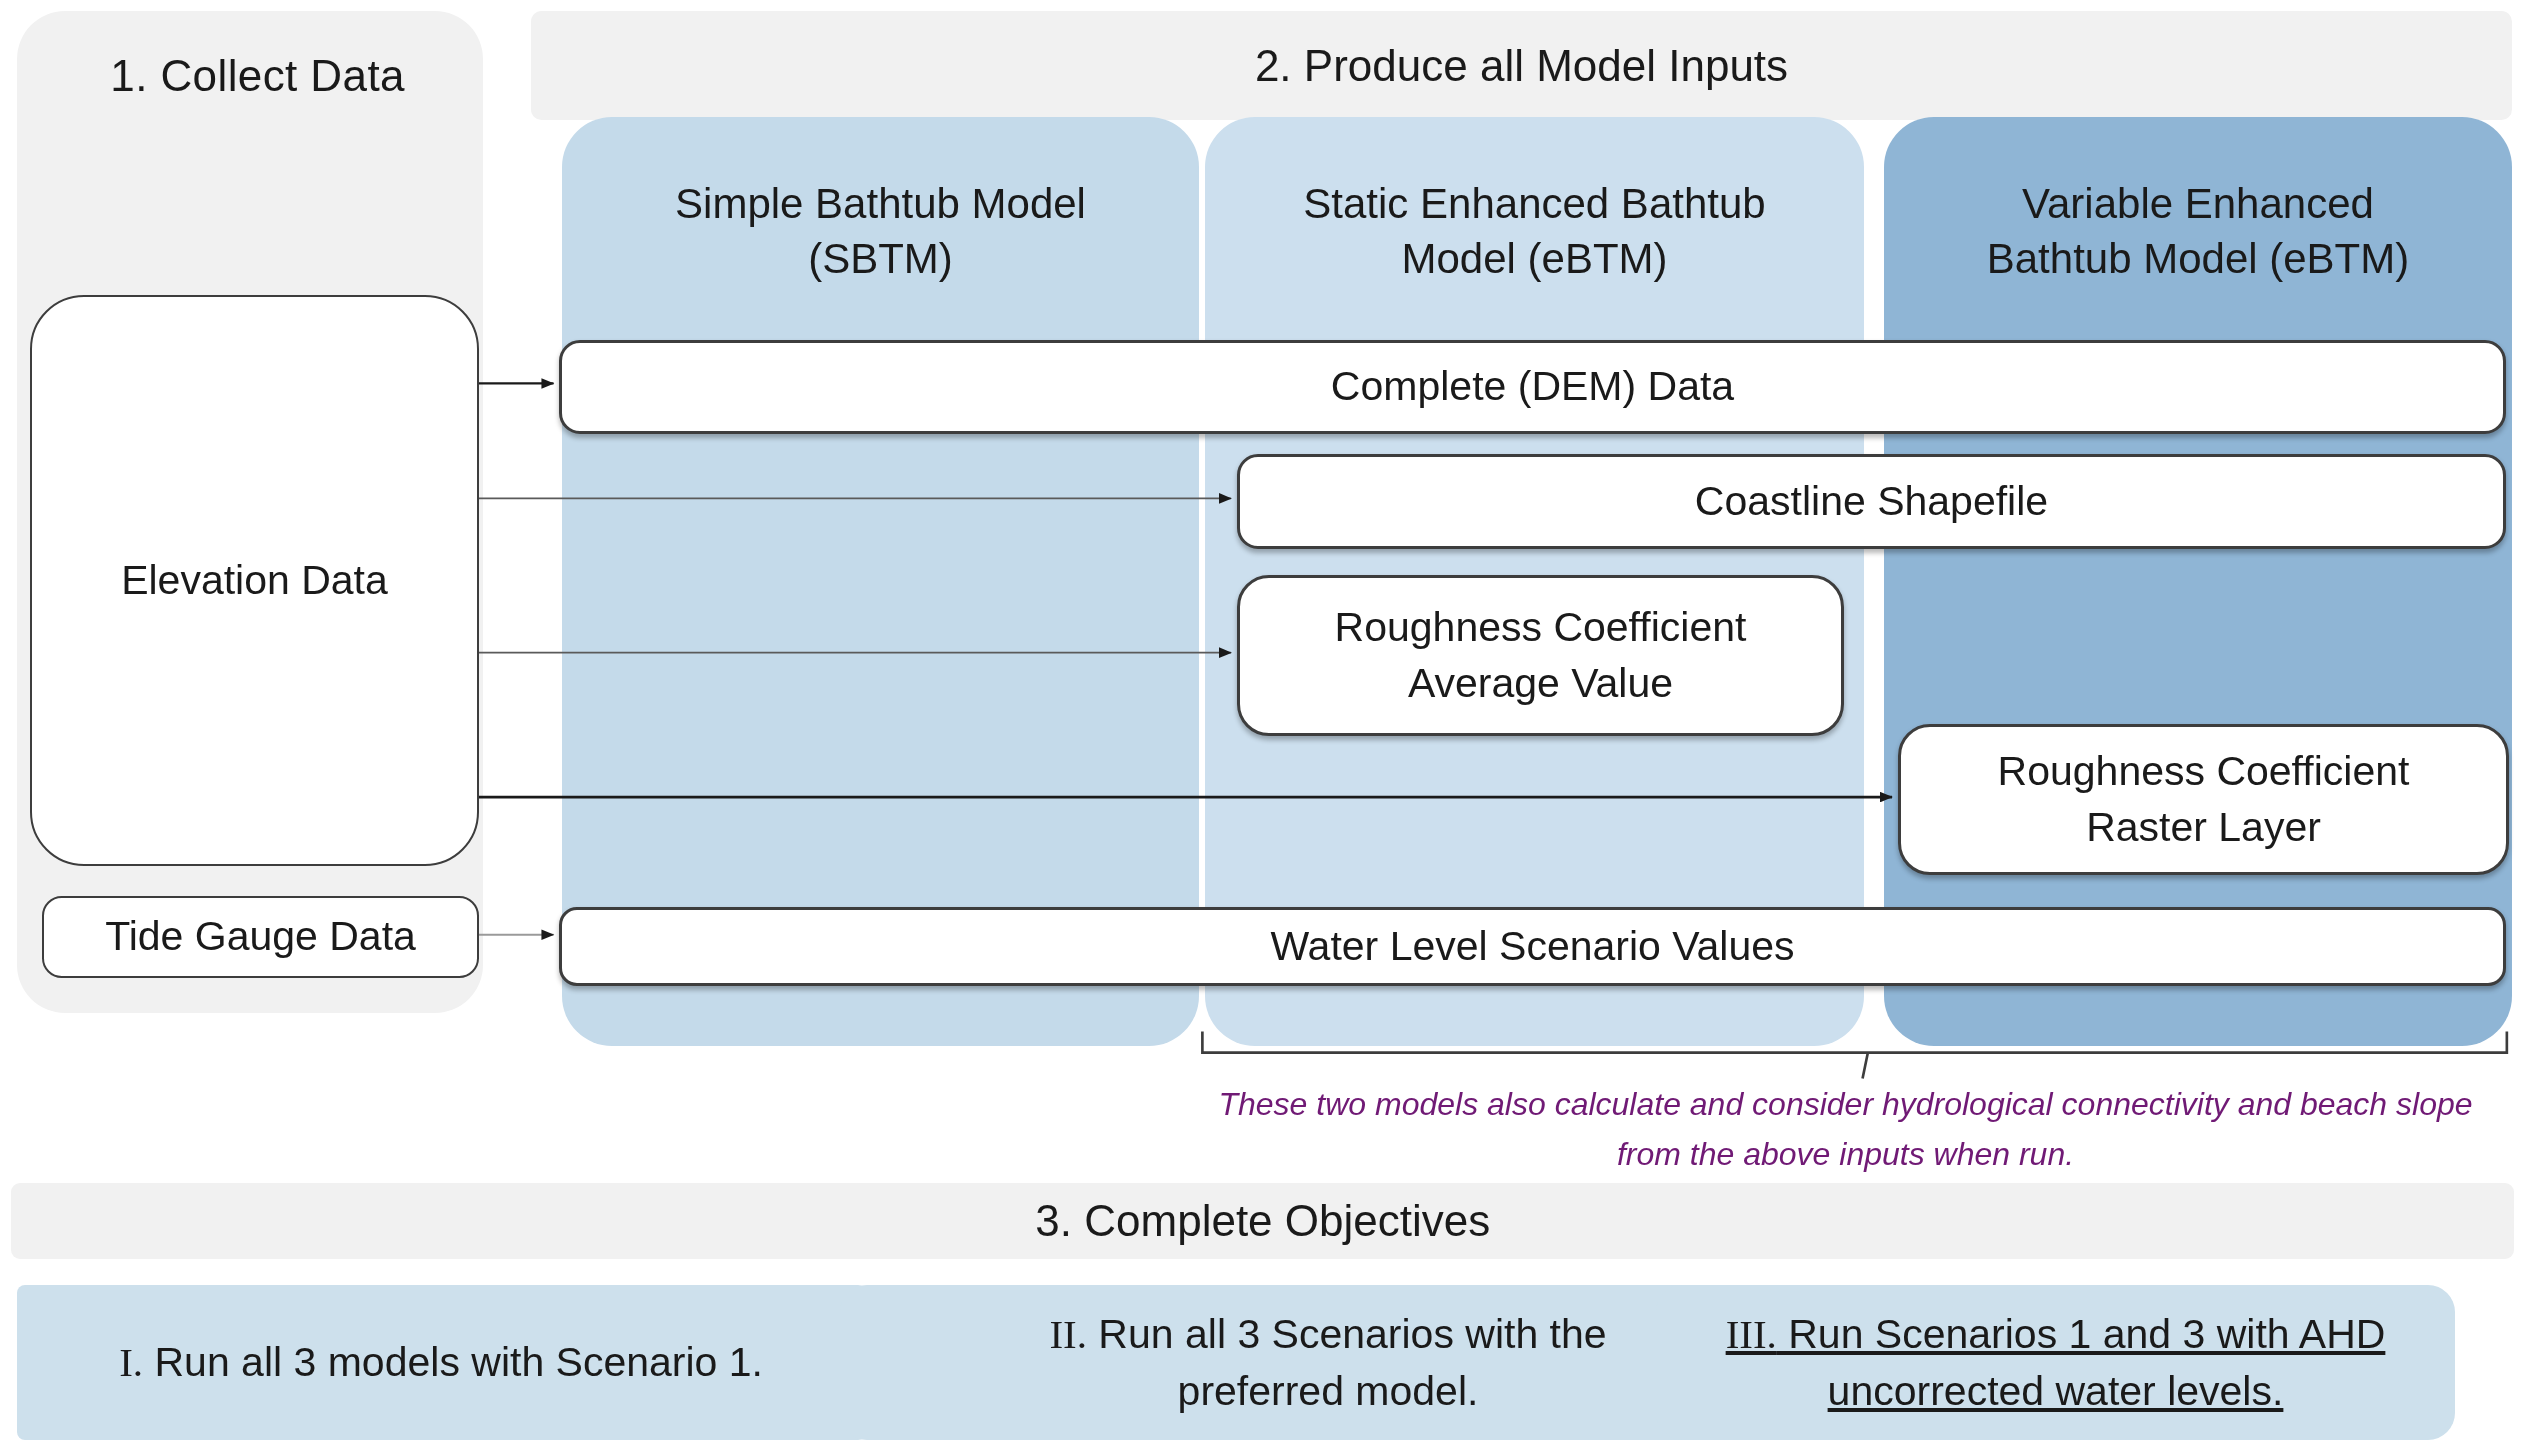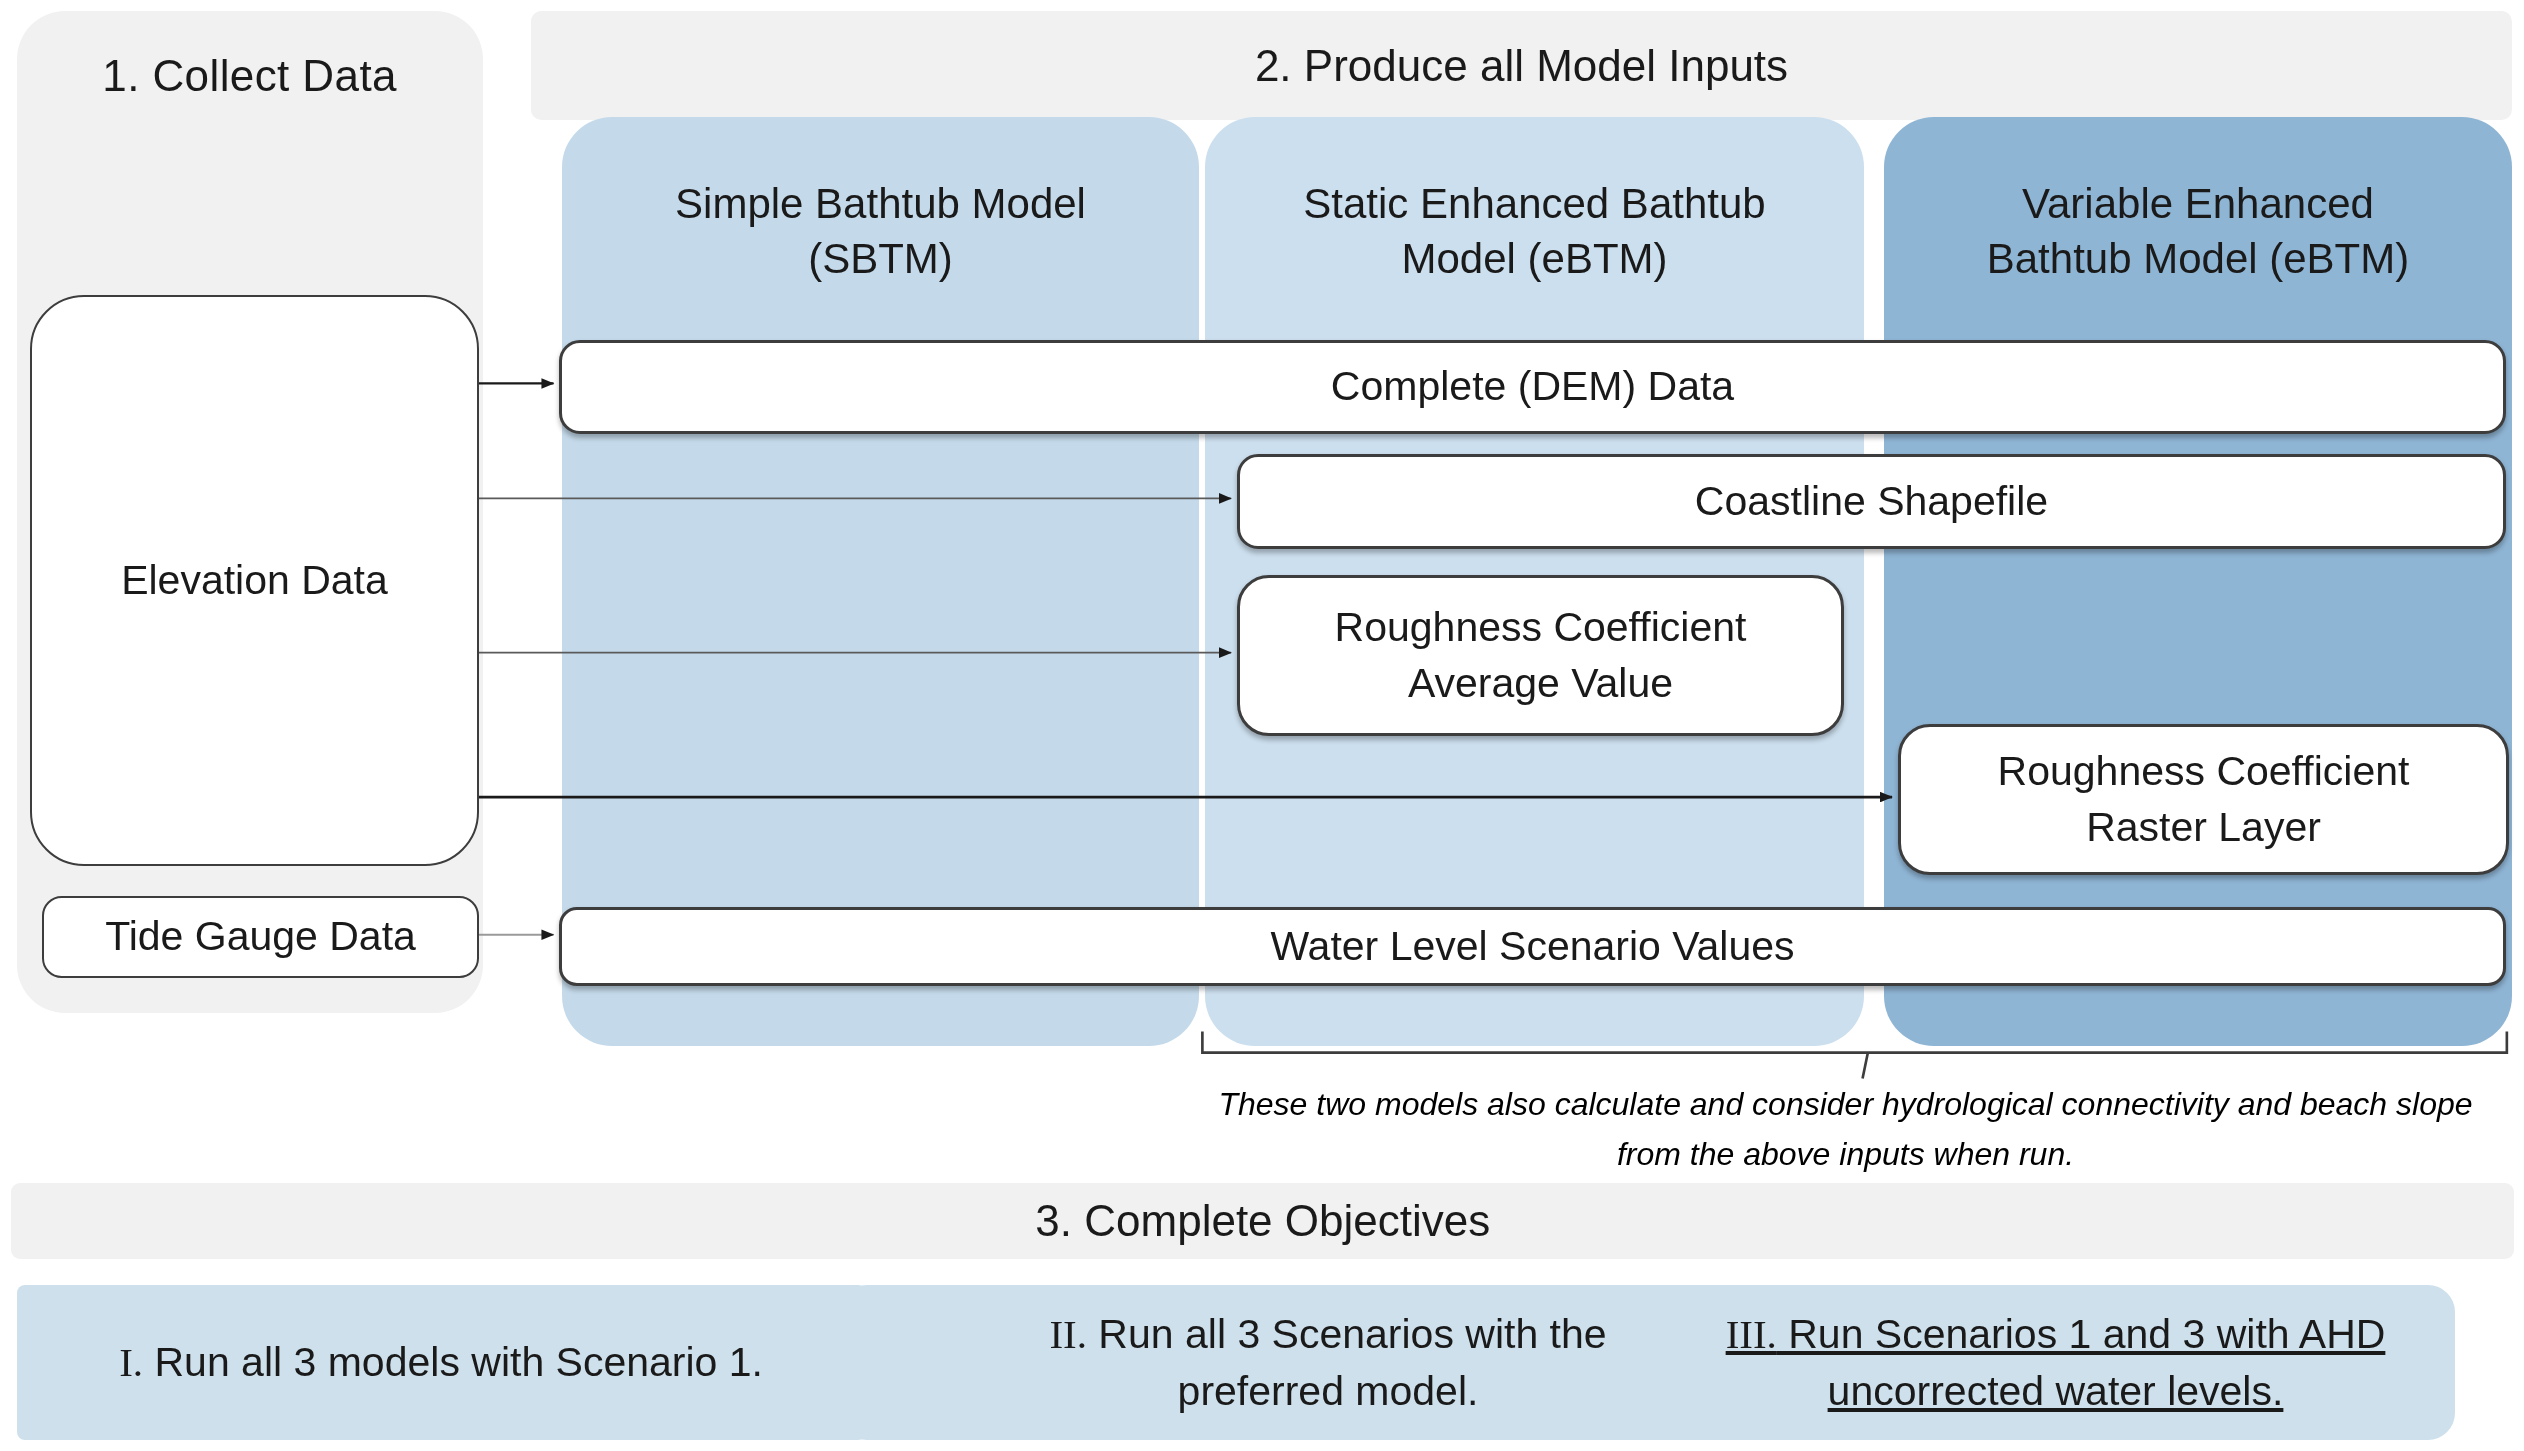--- a/index.html
+++ b/index.html
@@ -3,21 +3,21 @@
 <meta charset="utf-8">
 <style>
   html,body{margin:0;padding:0;background:#ffffff;}
   .canvas{
     position:relative;width:2525px;height:1452px;background:#ffffff;
     font-family:"Liberation Sans",sans-serif;color:#1a1a1a;overflow:hidden;
   }
   .panel{position:absolute;background:#f1f1f1;}
   .left-panel{left:16.6px;top:11.3px;width:466px;height:1002px;border-radius:48px;}
   .heading{position:absolute;text-align:center;font-size:44px;letter-spacing:0.4px;}
-  .collect-heading{left:16.6px;top:51px;width:466px;}
+  .collect-heading{left:16.6px;top:51px;width:466px;padding-left:8px;}
   .top-bar{left:531px;top:11.3px;width:1981px;height:109px;border-radius:10.6px;
     display:flex;align-items:center;justify-content:center;font-size:44px;}
   .column{position:absolute;top:117px;height:929px;border-radius:50px;}
   .col-1{left:562px;width:637px;background:#c4daea;}
   .col-2{left:1205px;width:659px;background:#ccdfee;}
   .col-3{left:1884px;width:628px;background:#8fb5d5;}
   .col-header{padding-top:59px;text-align:center;font-size:42px;line-height:1.32;}
   .node{
     position:absolute;background:#ffffff;border:3px solid #3d3d3d;
     display:flex;flex-direction:column;align-items:center;justify-content:center;
@@ -27,21 +27,21 @@
   .elevation-box{left:30px;top:295px;width:445px;height:567px;border-radius:54px;border-width:2.3px;box-shadow:none;}
   .tide-box{left:42px;top:896px;width:433px;height:78px;border-radius:19.7px;border-width:2.3px;box-shadow:none;}
   .dem-bar{left:559px;top:340px;width:1941px;height:88px;border-radius:21px;}
   .coastline-bar{left:1237px;top:454px;width:1263px;height:89px;border-radius:21px;}
   .rough-avg{left:1237px;top:575px;width:601px;height:155px;border-radius:32px;}
   .rough-raster{left:1898px;top:724px;width:605px;height:145px;border-radius:32px;}
   .water-bar{left:559px;top:907px;width:1941px;height:73px;border-radius:18px;}
   .arrows{position:absolute;left:0;top:0;width:2525px;height:1452px;pointer-events:none;}
   .note{
     position:absolute;left:1180px;top:1080px;width:1331px;text-align:center;
-    font-style:italic;font-size:32px;line-height:1.55;color:#000000;
+    font-style:italic;font-size:32px;line-height:1.55;color:#701a75;
   }
   .objectives-bar{left:11.3px;top:1183px;width:2503px;height:76px;border-radius:9px;
     display:flex;align-items:center;justify-content:center;font-size:44px;}
   .objective{
     position:absolute;top:1285px;height:155px;background:#cde0ec;border-radius:27px;
     display:flex;flex-direction:column;align-items:center;justify-content:center;
     text-align:center;font-size:41px;line-height:1.38;
   }
   .obj-1{left:16.6px;width:849px;border-radius:8px;}
   .obj-2{left:840px;width:976px;}

